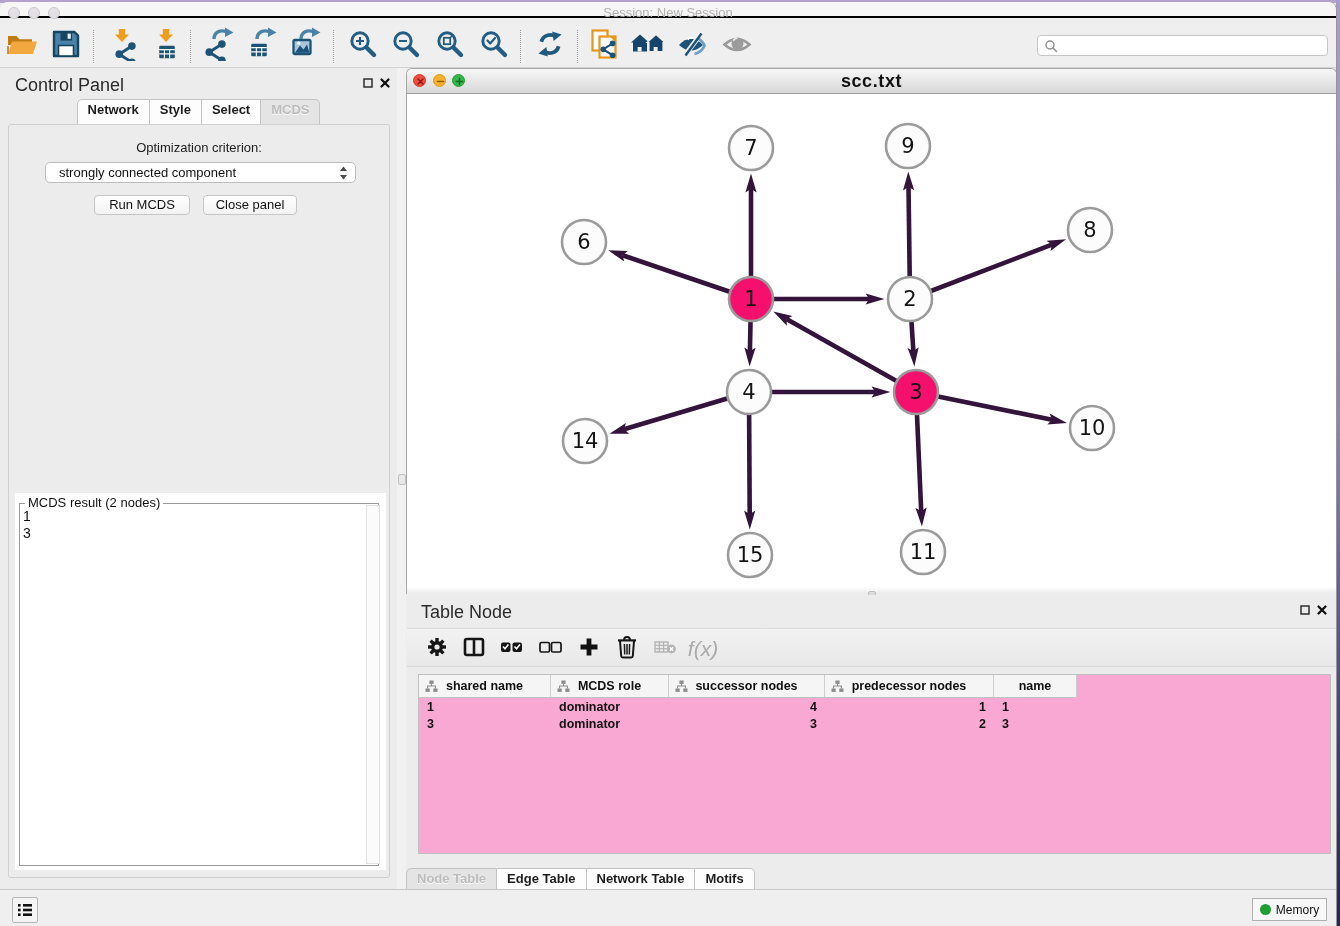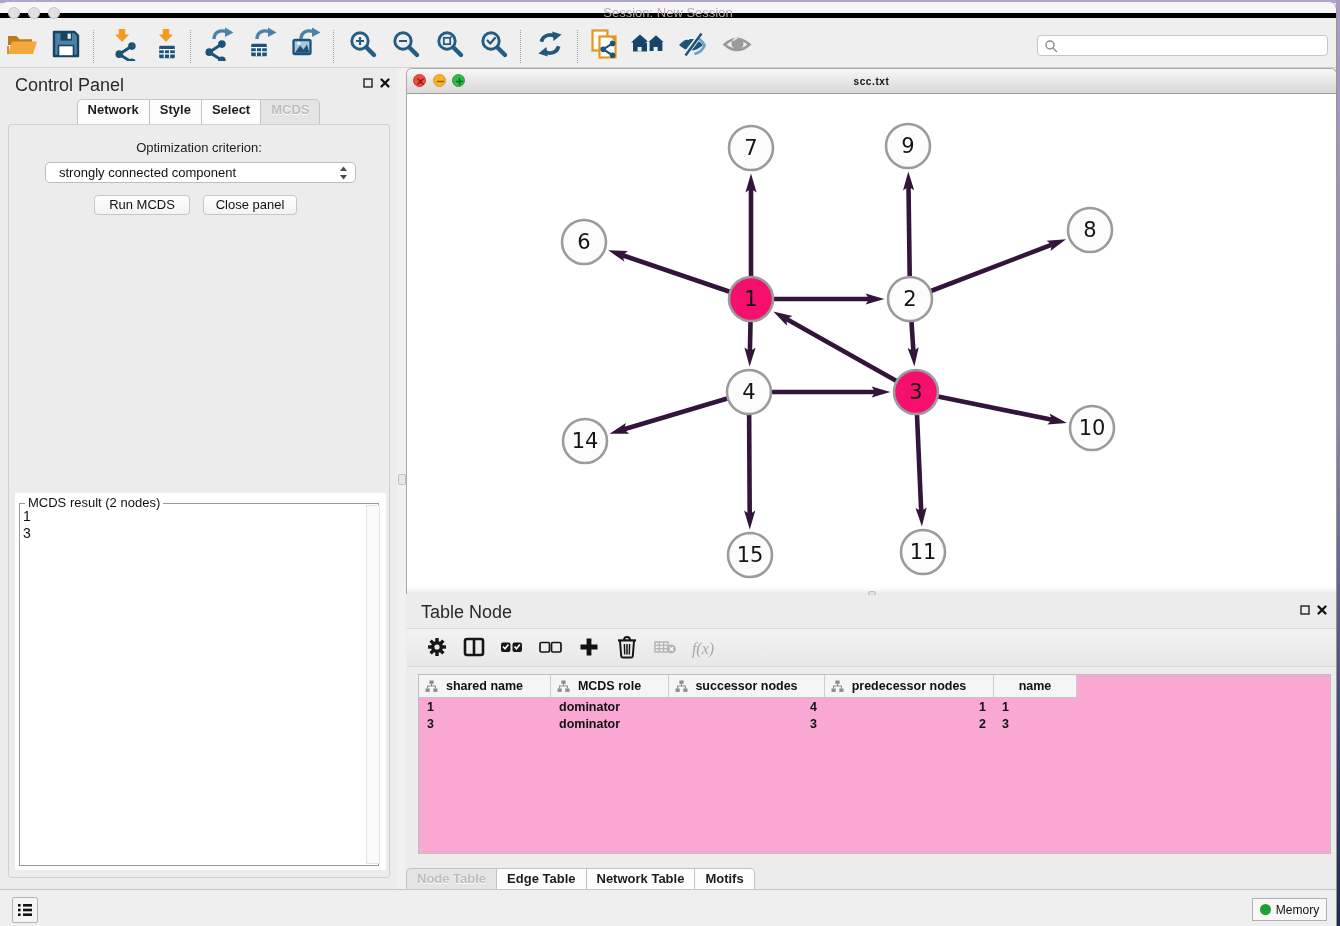--- a/index.html
+++ b/index.html
@@ -6,21 +6,21 @@
   html,body { width:1340px; height:926px; overflow:hidden; }
   body { font-family:"Liberation Sans", sans-serif; background:#eeeeee; position:relative; }
   #desktop-top { position:absolute; left:0; top:0; width:1340px; height:3px; background:#b3a2cd; z-index:0; }
   #desktop-right { position:absolute; right:0; top:0; width:4px; height:926px;
     background:linear-gradient(#ab9cc6, #8d87a8 45%, #3d4470 80%, #1e2b4d); z-index:0; }
   #app { position:absolute; left:0; top:2px; width:1337px; height:924px; background:#eeeeee;
     border-radius:8px 8px 0 0; z-index:1; overflow:hidden; border-right:1px solid #97949e; }
 
   
   #titlebar { position:absolute; left:0; top:0; width:100%; height:16px; background:#f6f6f6;
-    border-bottom:5px solid #000000; border-radius:8px 8px 0 0; }
+    border-bottom:2px solid #000000; border-radius:8px 8px 0 0; }
   .tl-dot { position:absolute; top:5px; width:12px; height:12px; border-radius:50%;
     background:#e2e0e5; border:1px solid #c9c7cd; }
   #titlebar .t1 { left:8px; } #titlebar .t2 { left:28px; } #titlebar .t3 { left:48px; }
   #main-title { position:absolute; left:0; top:0; width:100%; height:22px; line-height:22px;
     text-align:center; font-size:13px; color:#b4b1b1; }
 
   
   #toolbar { position:absolute; left:0; top:23px; width:100%; height:43px; background:#efefef;
     border-bottom:1px solid #d2d2d2; }
   .tb-btn { position:absolute; top:4px; width:34px; height:34px; display:flex; align-items:center;
@@ -62,21 +62,21 @@
   #cp-splitter { position:absolute; left:397px; top:66px; width:9px; height:823px; background:#f1f1f1; }
   #cp-split-handle { position:absolute; left:1px; top:406px; width:8px; height:11px; background:#e8e8e8;
     border:1px solid #c0c0c0; border-radius:2px; }
 
   
   #net-window { position:absolute; left:406px; top:66px; width:931px; height:526px;
     border:1px solid #a8a8a8; border-bottom:none; border-radius:6px 6px 0 0; background:#ffffff; }
   #net-titlebar { position:absolute; left:0; top:0; width:100%; height:25px;
     background:linear-gradient(#f7f7f7,#d8d8d8); border-bottom:1px solid #9d9d9d; border-radius:6px 6px 0 0; }
   #net-title { position:absolute; left:0; top:0; width:100%; height:25px; line-height:25px; text-align:center;
-    font-size:10px; font-weight:700; letter-spacing:0.6px; color:#111; }
+    font-size:18px; font-weight:700; letter-spacing:0.6px; color:#111; }
   .mac-light { position:absolute; top:5px; width:13px; height:13px; border-radius:50%; }
   #light-close { left:6px;  background:#ee4d40; border:1px solid #d7382b; }
   #light-min   { left:26px; background:#f6b22e; border:1px solid #df9c16; }
   #light-max   { left:45px; background:#33b64a; border:1px solid #23a137; }
   .mac-light svg { position:absolute; left:1px; top:1px; }
   #net-canvas { position:absolute; left:0; top:25px; width:929px; height:500px; background:#ffffff; }
   #net-canvas-fade { position:absolute; left:0; bottom:0; width:100%; height:7px;
     background:linear-gradient(rgba(236,236,236,0), #e9e9e9); }
   #net-split-handle { position:absolute; left:461px; top:522px; width:8px; height:5px; background:#dedede;
     border:1px solid #bdbdbd; border-radius:2px; }
@@ -520,21 +520,21 @@
      <line x1="-10" y1="-1.7" x2="3" y2="-1.7" stroke-width="1.2"></line>
                 <line x1="-10" y1="1.7" x2="3" y2="1.7" stroke-width="1.2"></line>
      <line x1="-5.7" y1="-5" x2="-5.7" y2="5" stroke-width="1.2"></line>
                 <line x1="-1.4" y1="-5" x2="-1.4" y2="5" stroke-width="1.2"></line>
               </g>
      <circle cx="6.5" cy="2" r="4.4" fill="#b3b3b3"></circle>
      <path d="M4.8,0.3 L8.2,3.7 M8.2,0.3 L4.8,3.7" stroke="#fff" stroke-width="1.3"></path>
             </svg></span>
         </div>
         <div class="tp-btn" style="left: 281px;">
-          <span><span style="font-family:Liberation Serif, serif;font-style:italic;font-size:16px;color:#a9a9a9;">f(x)</span></span>
+          <span><span style="font-family:Liberation Sans, sans-serif;font-style:italic;font-size:21px;color:#a9a9a9;">f(x)</span></span>
         </div>
       </div>
     <div id="tp-table">
       <div id="tp-header">
           <div class="th" style="width: 132px;">
             <span class="tree-ico"><svg width="13" height="13" viewBox="0 0 13 13">
      <g fill="#8c8c8c" stroke="#8c8c8c">
      <rect x="4.4" y="0.5" width="4.2" height="3.4" stroke="none"></rect>
      <rect x="0.5" y="8.5" width="4.2" height="3.4" stroke="none"></rect>
      <rect x="8.3" y="8.5" width="4.2" height="3.4" stroke="none"></rect>

